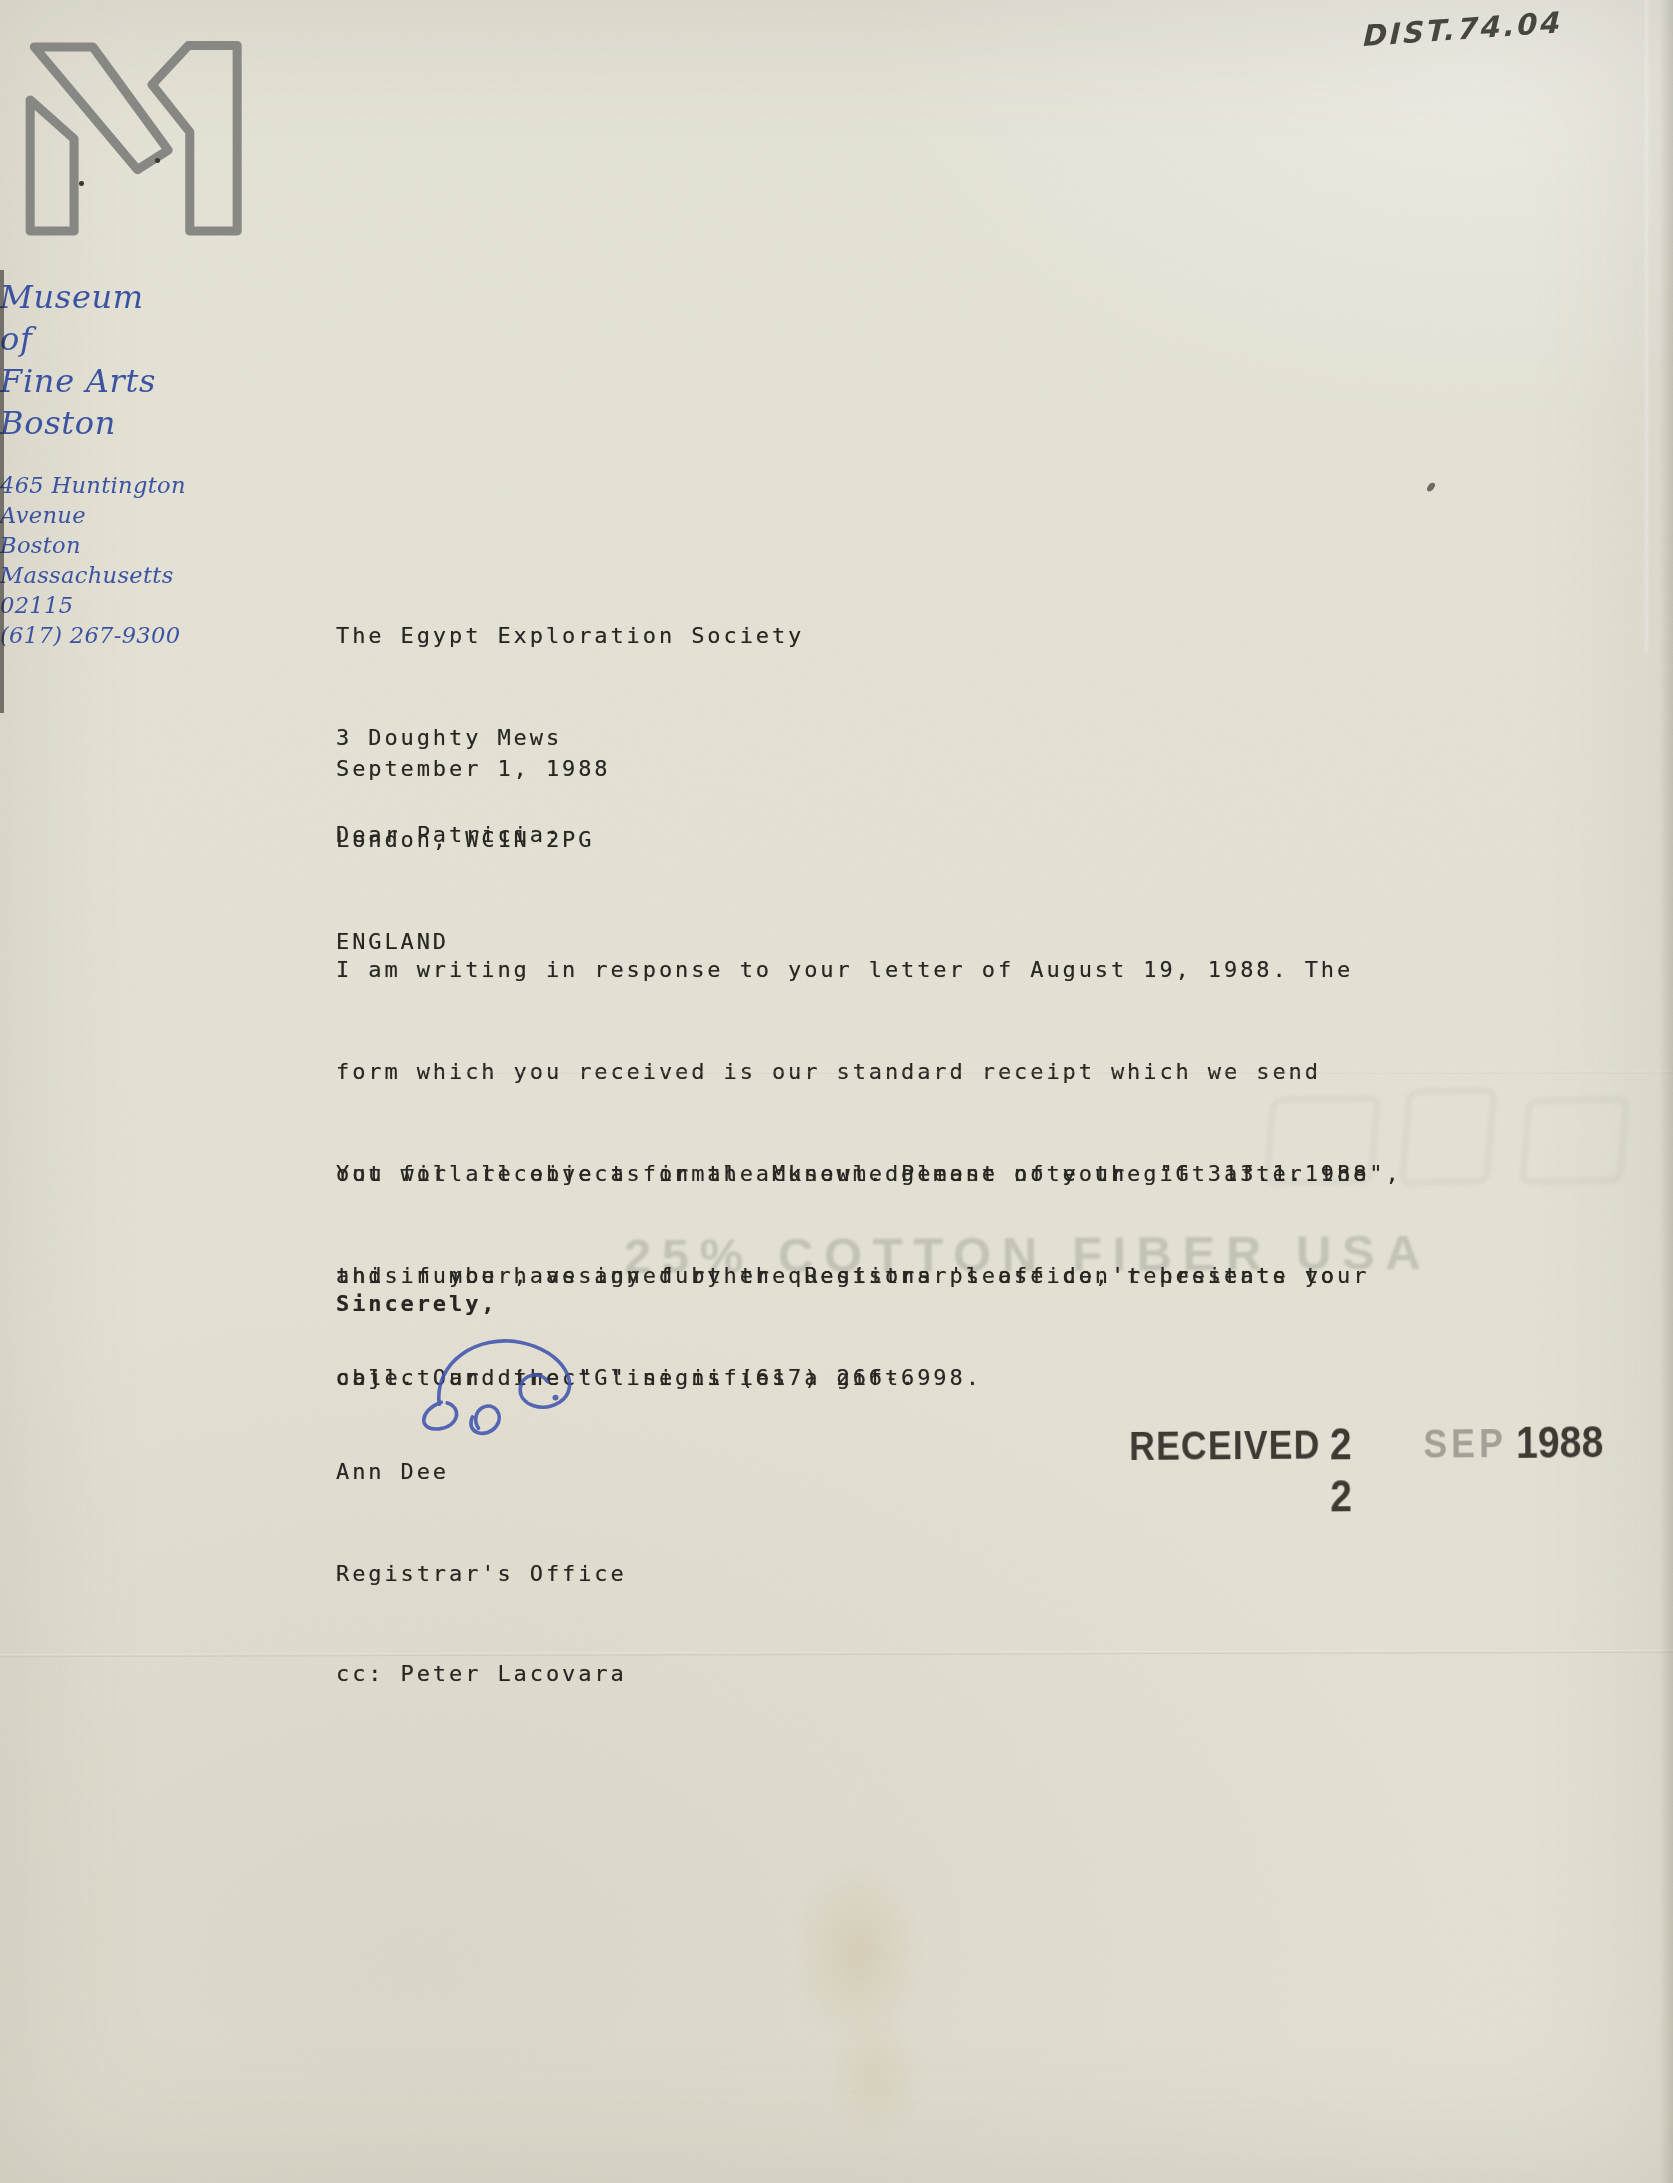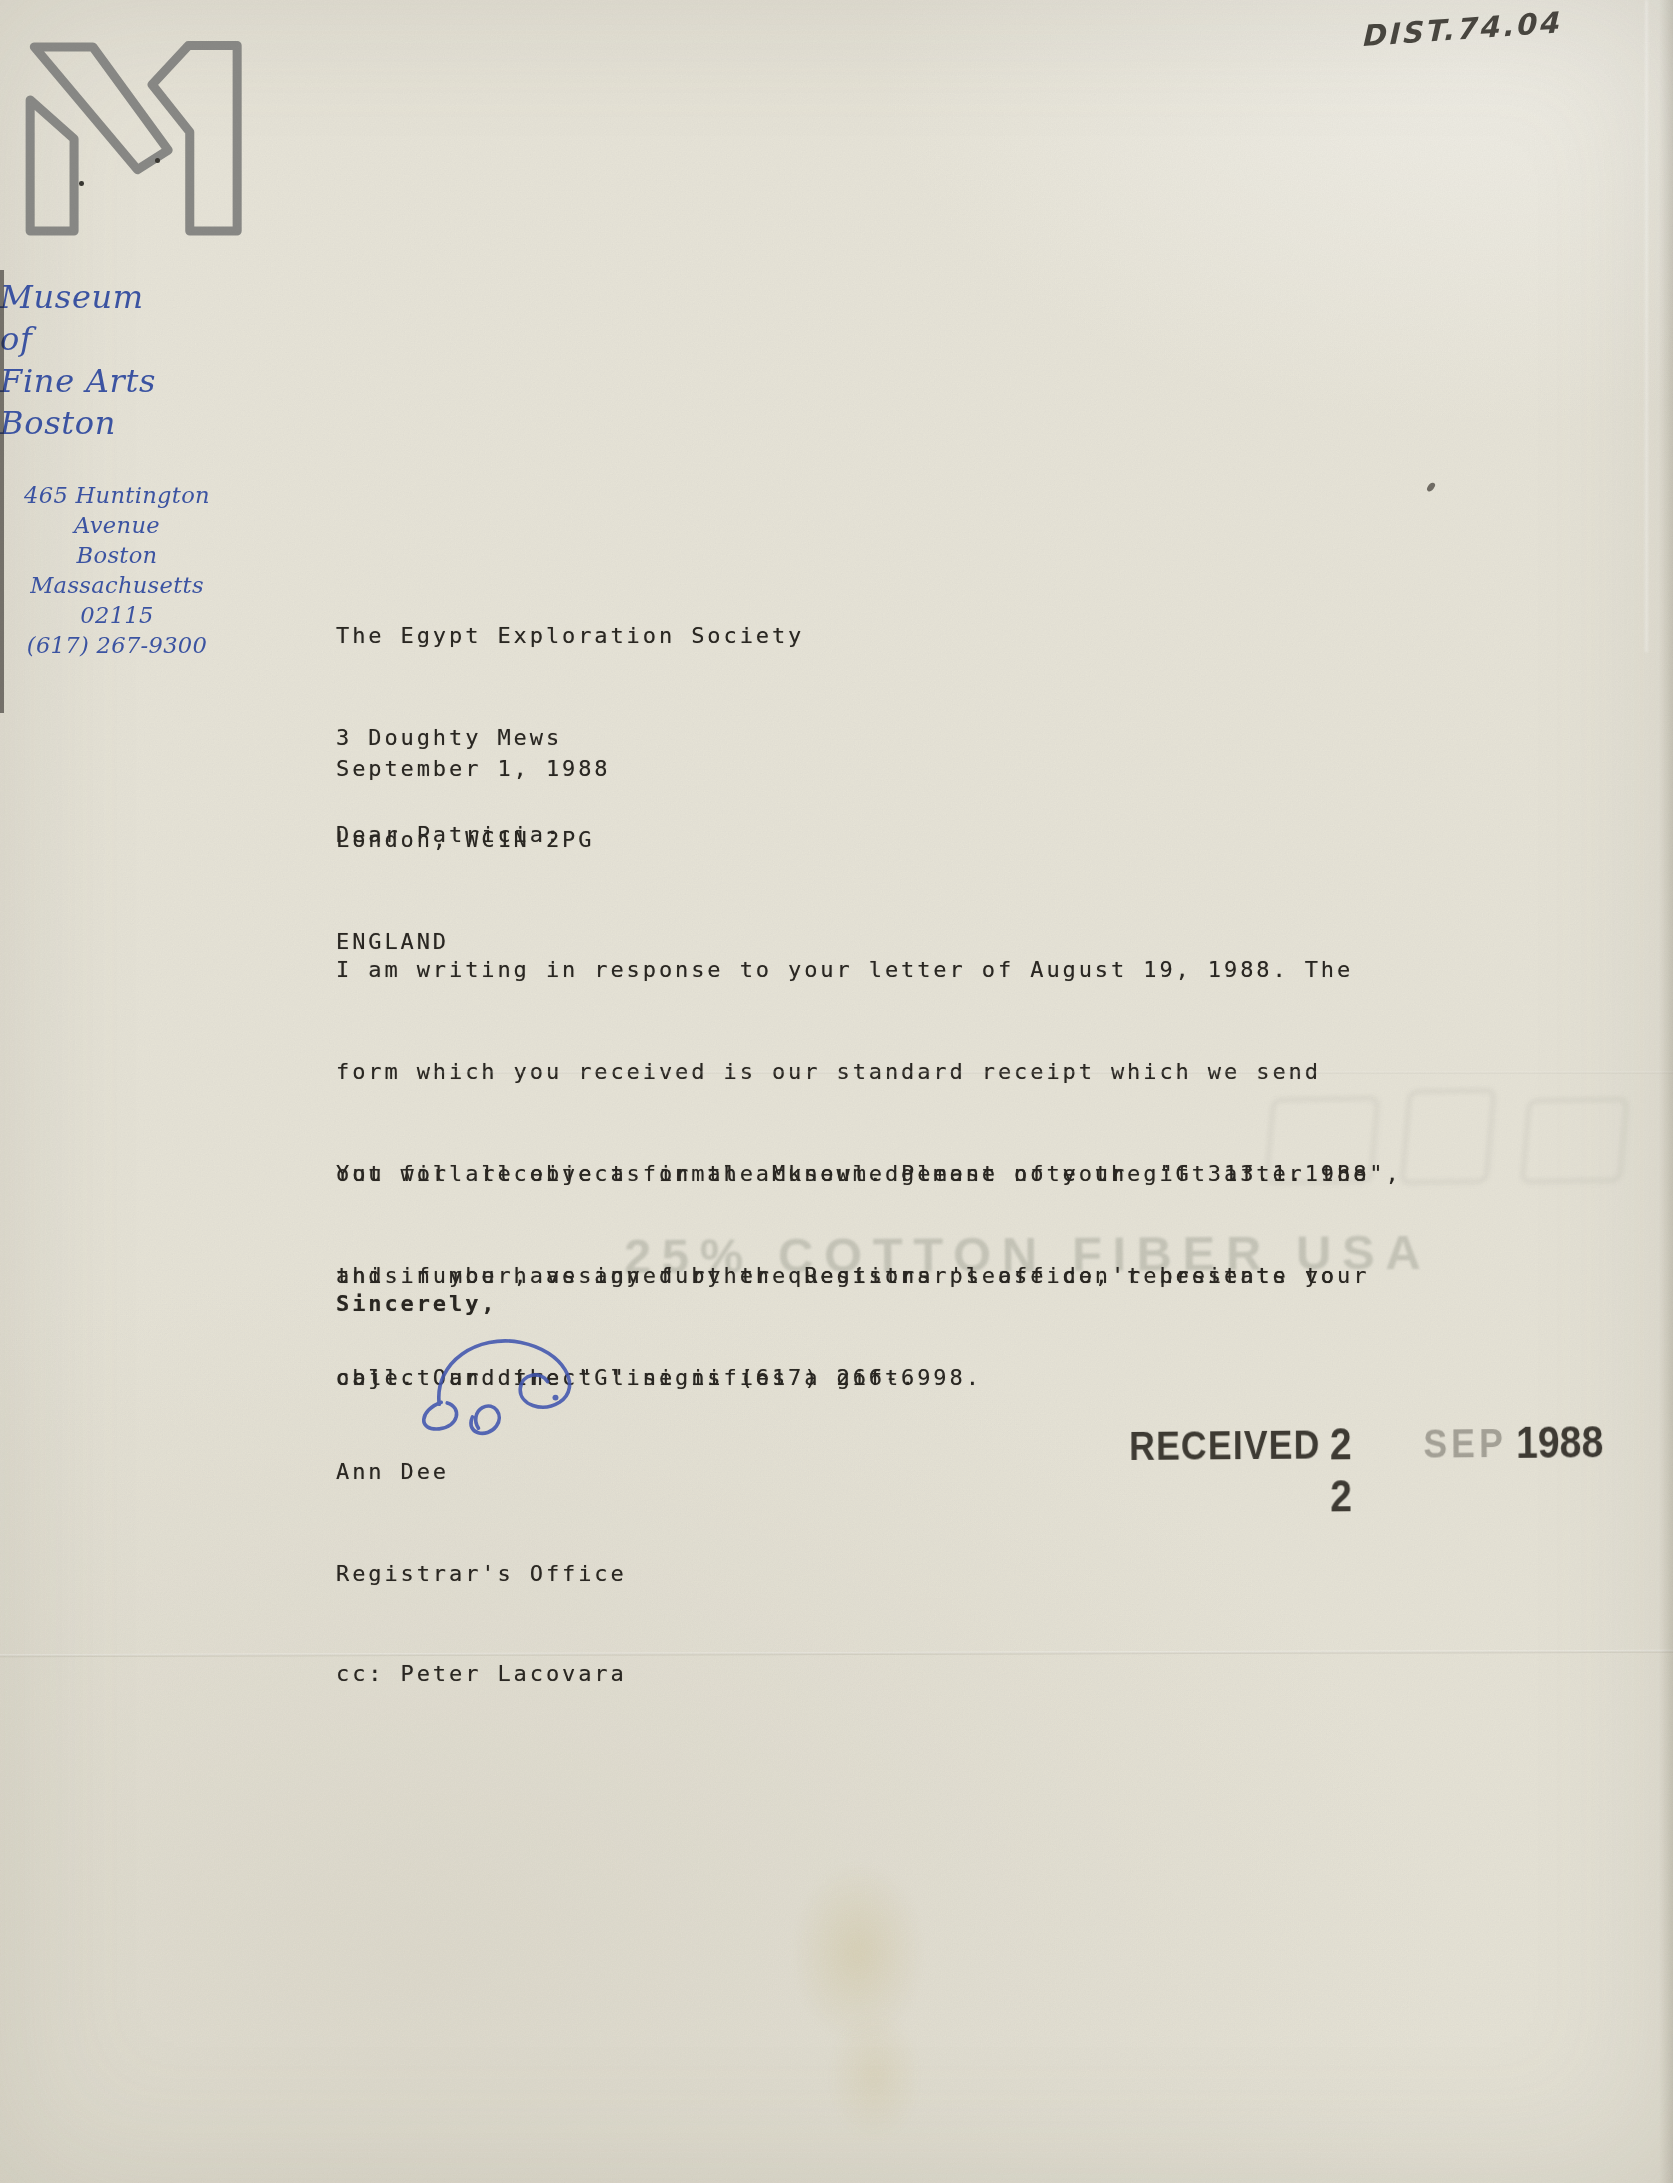--- a/index.html
+++ b/index.html
@@ -18,21 +18,21 @@
     font-size:22px; line-height:34px; letter-spacing:2.9px;
     white-space:pre; text-shadow:0 0 0.7px rgba(43,40,35,.45);
   }
   
   .lh-org{
     position:absolute; left:0; top:276px; width:234px; 
     font-family:"DejaVu Serif", serif; font-style:italic;
     color:#3d56a6; font-size:32px; line-height:42px; letter-spacing:0.7px;
   }
   .lh-addr{
-    position:absolute; left:0; top:480px; width:234px; text-align:center;
+    position:absolute; left:0; top:470px; width:234px; text-align:left;
     font-family:"DejaVu Serif", serif; font-style:italic;
     color:#3d56a6; font-size:22.6px; line-height:30px; letter-spacing:0.3px;
   }
   .logo{position:absolute; left:18.6px; top:37px;}
   .logo-fleck{position:absolute; background:#3a3833; border-radius:50%;}
   
   .annotation{
     position:absolute; left:1363px; top:12px;
     font-family:"DejaVu Sans", sans-serif; font-style:italic;
     font-size:29px; font-weight:bold; letter-spacing:2.7px; color:#35322c;

